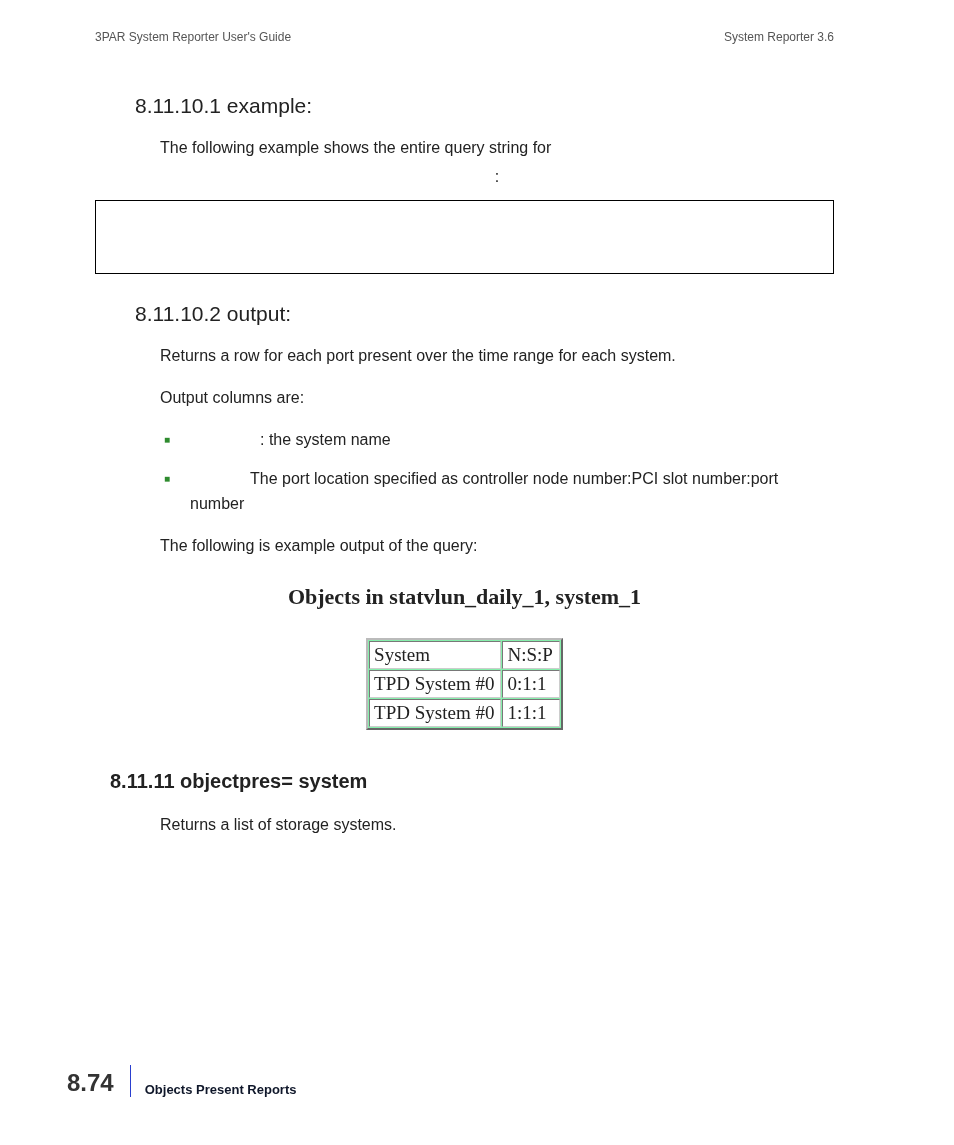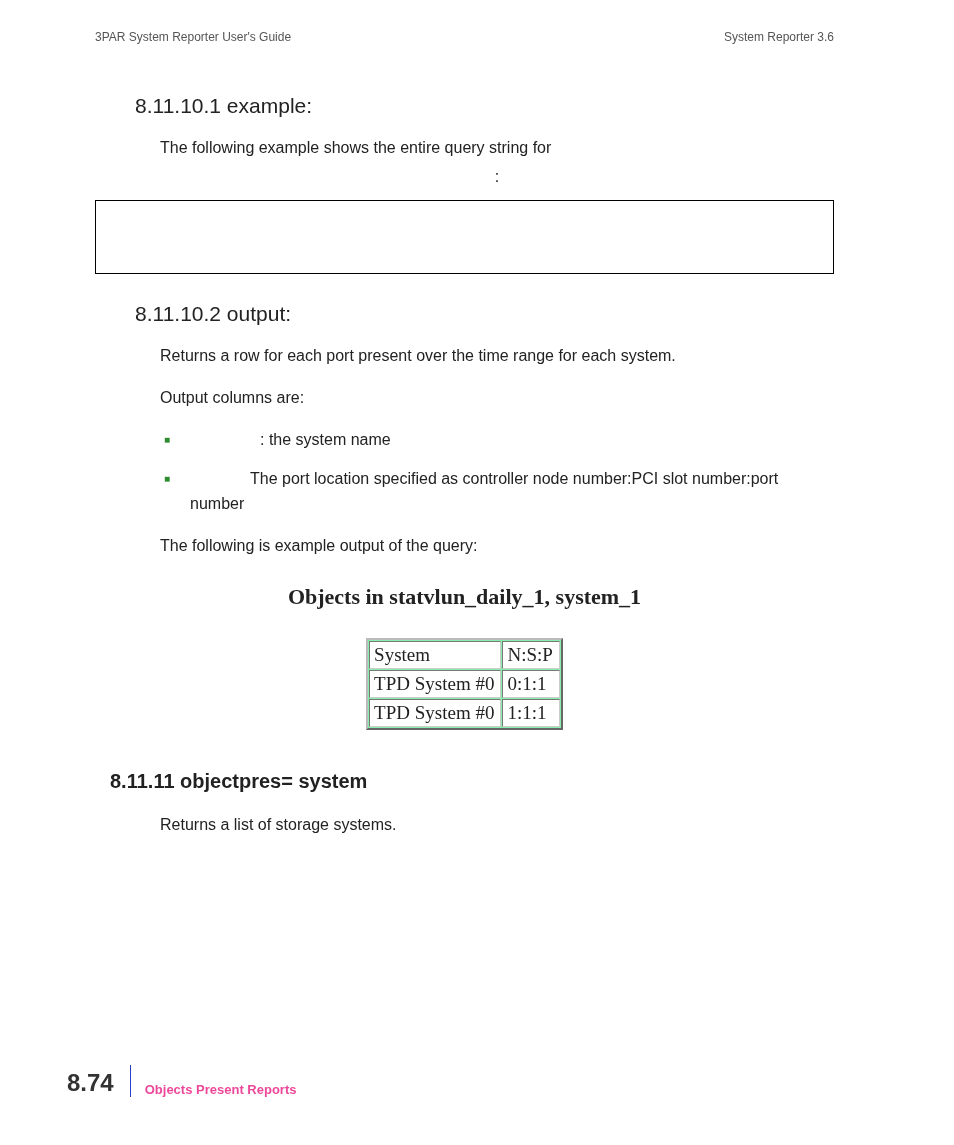--- a/index.html
+++ b/index.html
@@ -131,21 +131,21 @@
     color: #333;
     padding-right: 16px;
   }
   .footer-divider {
     width: 1px;
     height: 32px;
     background: #2a3fcf;
     margin-right: 14px;
   }
   .footer-title {
-    color: #ec4899;
+    color: #0f172a;
     font-weight: 700;
     font-size: 13px;
   }
 </style>
 </head>
 <body>
 
 <div class="page">
 
   <div class="running-header">

